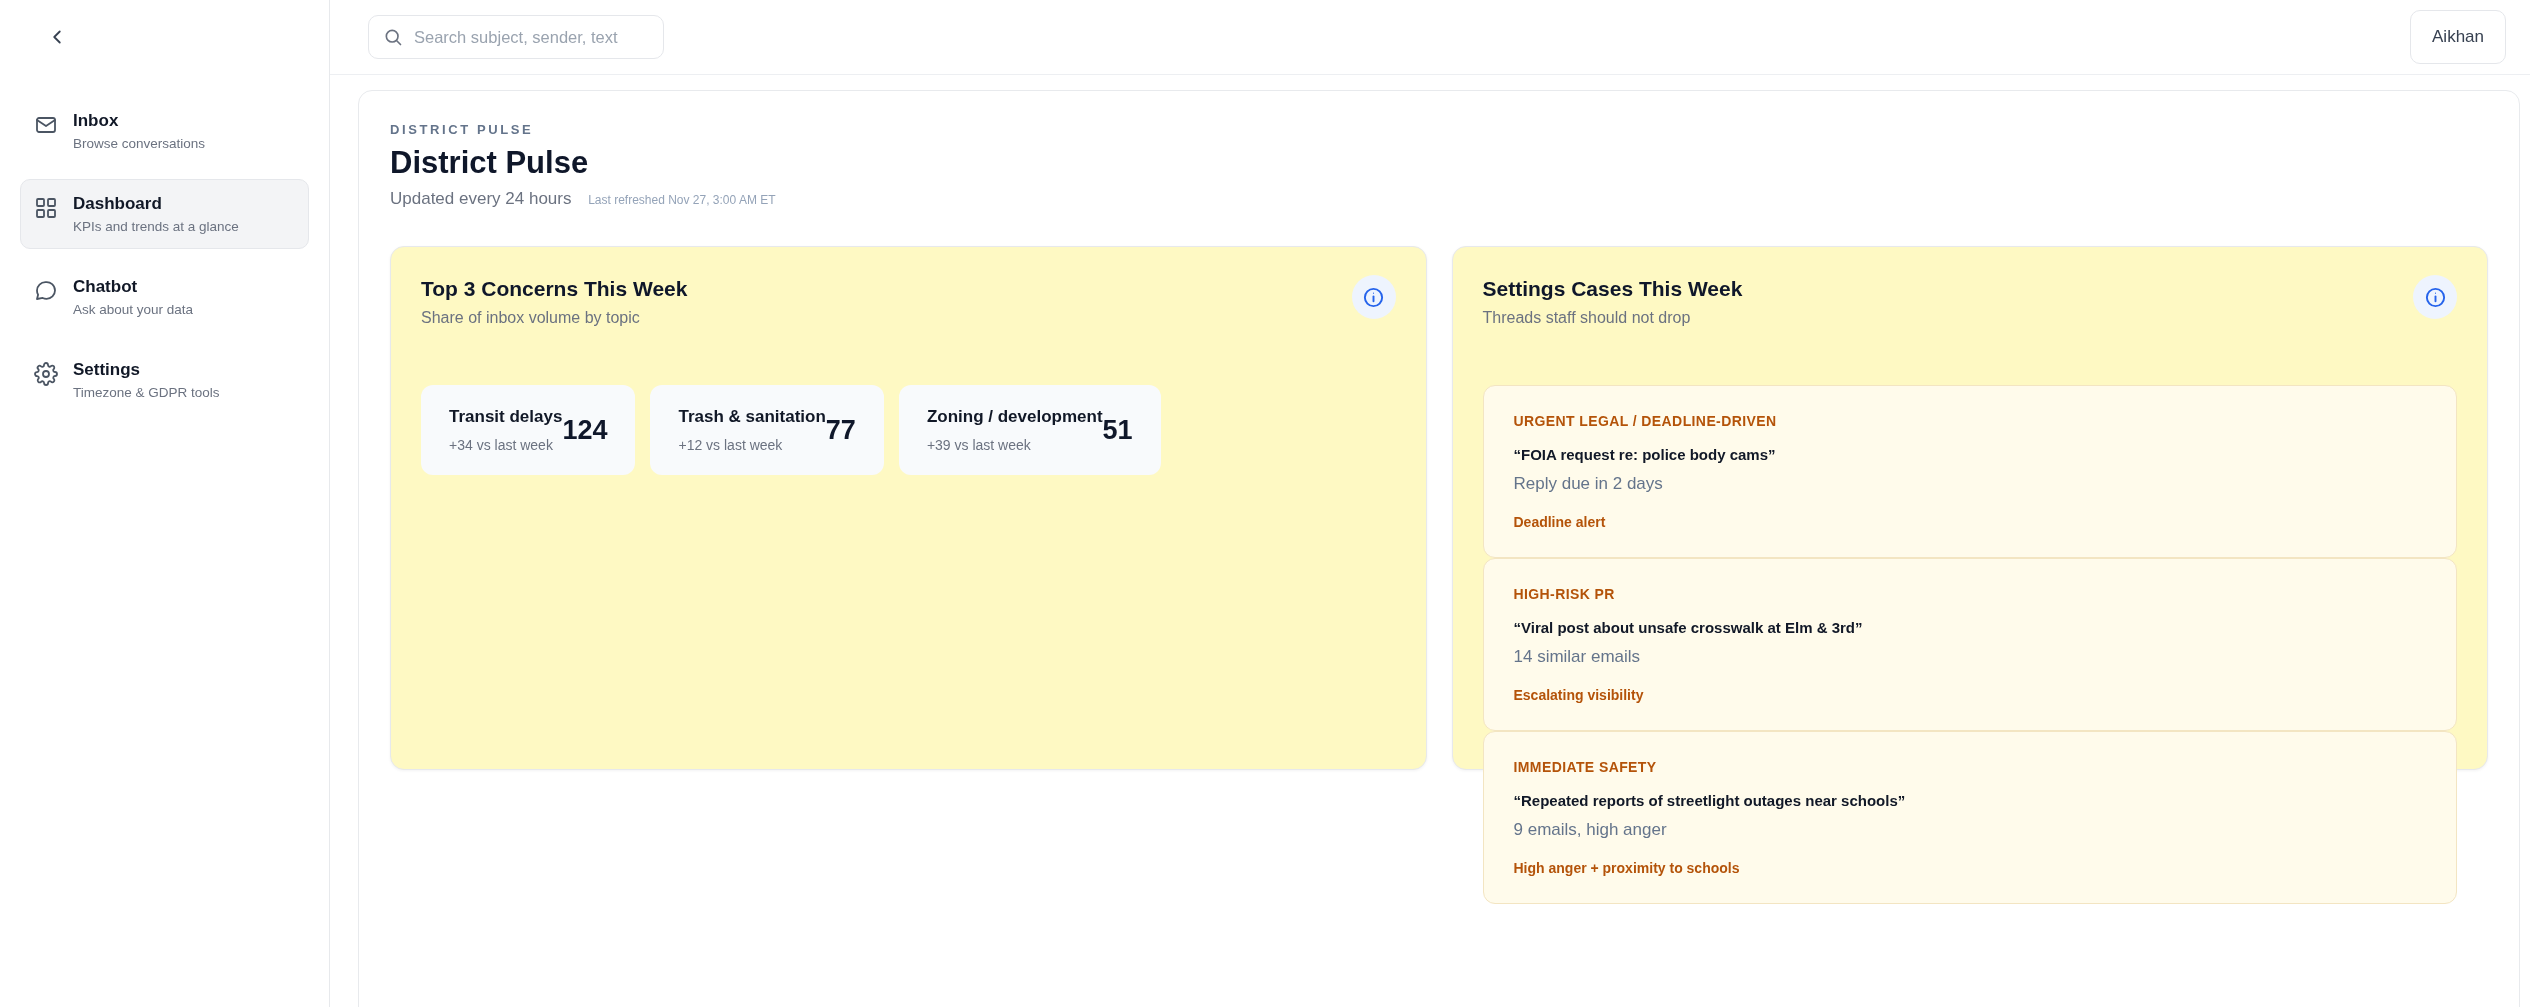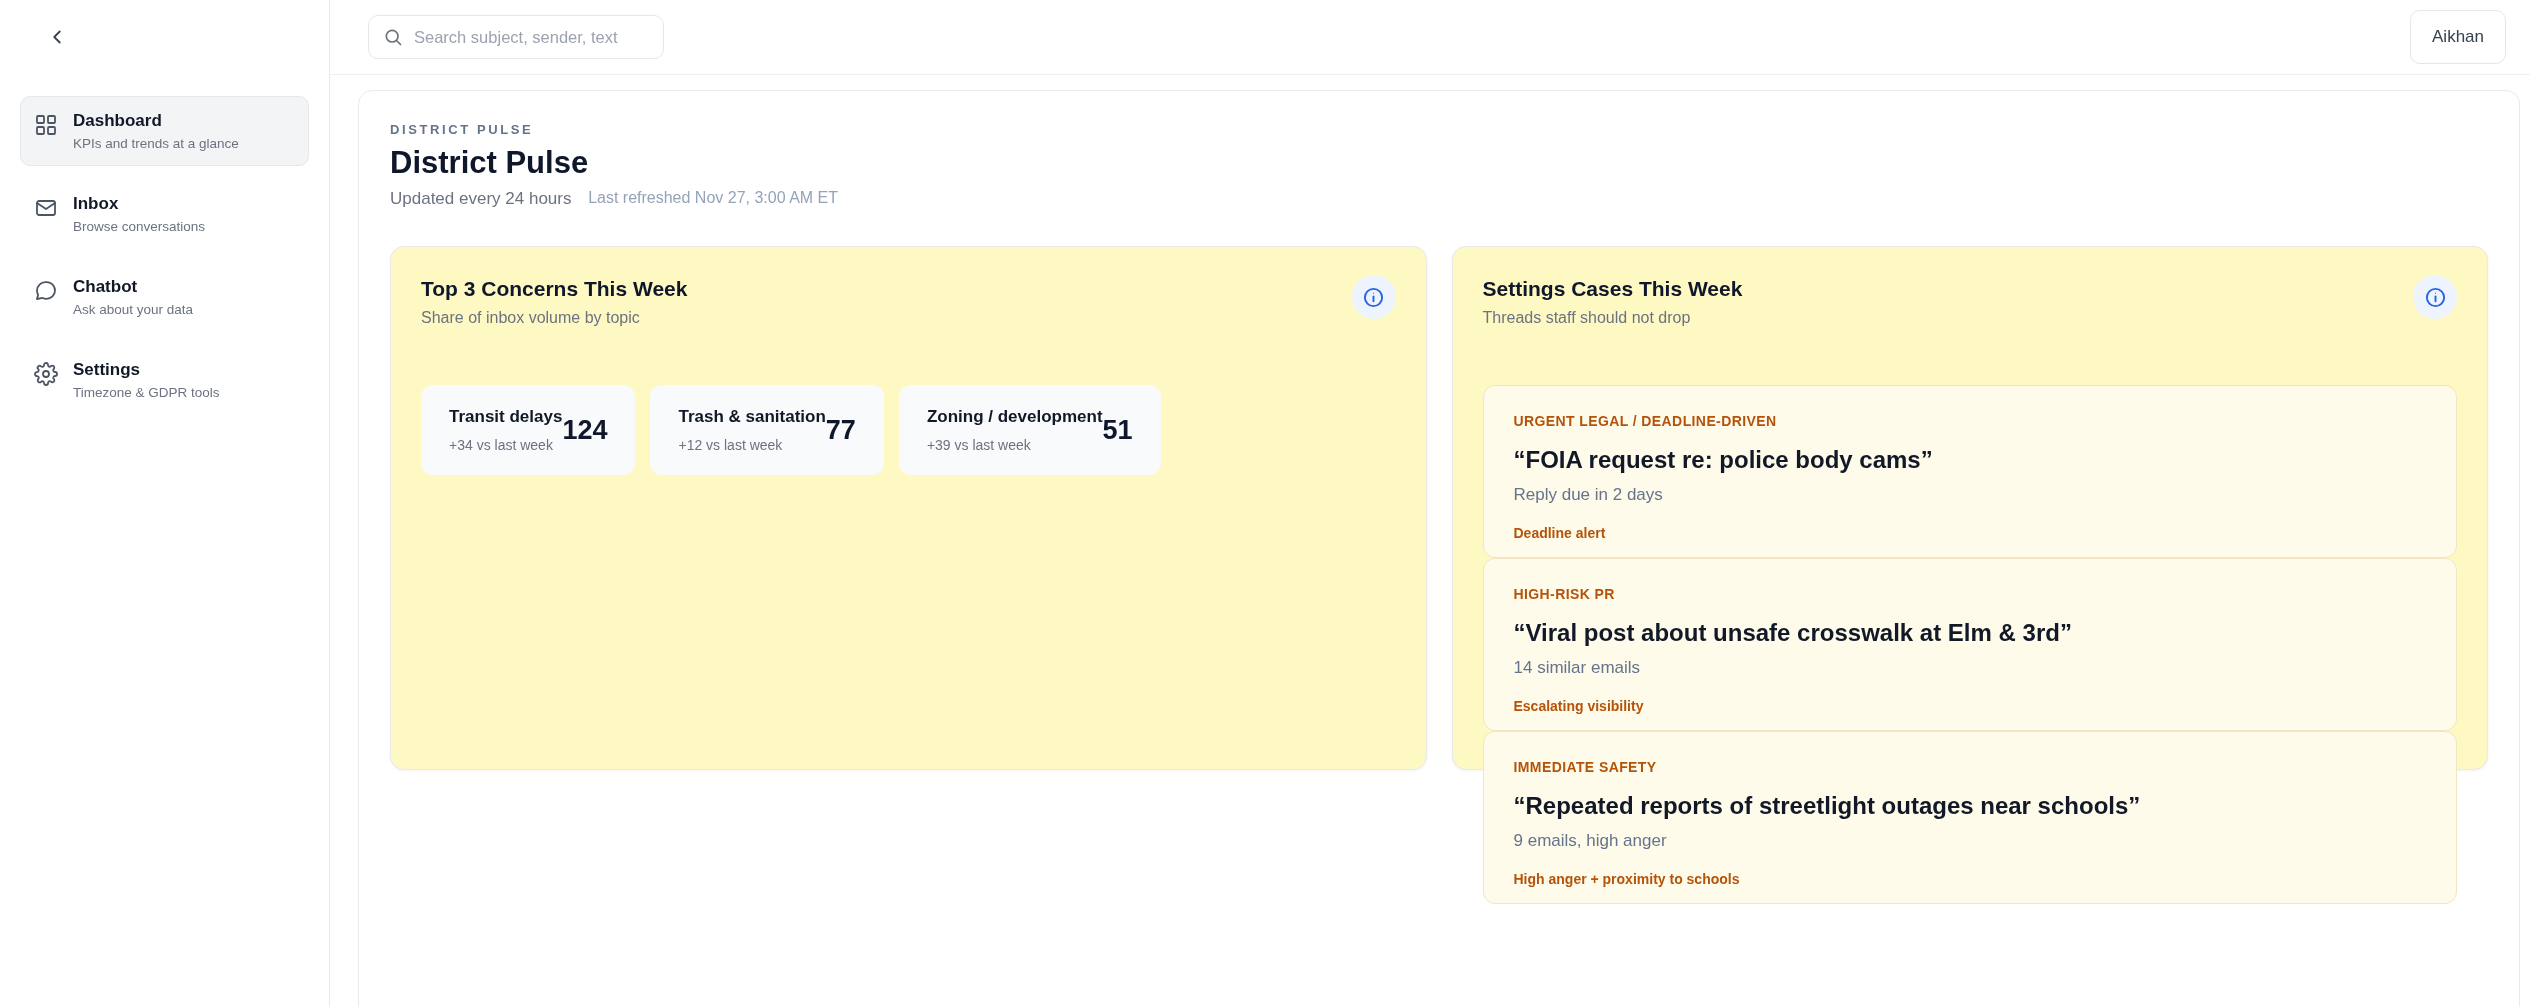--- a/index.html
+++ b/index.html
@@ -73,21 +73,21 @@
     height: 1040px;
     padding: 31px;
   }
   .page-head { display: flex; justify-content: flex-start; align-items: flex-end; }
   .eyebrow {
     font-size: 13px; font-weight: 700; letter-spacing: 2.6px;
     color: #64748b;
   }
   .page-title { font-size: 31px; font-weight: 700; color: #0f172a; margin-top: 8px; }
   .page-sub   { font-size: 17px; color: #6b7280; margin-top: 8px; }
-  .refreshed  { font-size: 16px; color: #94a3b8; padding-bottom: 2px; margin-top: 20px; }
+  .refreshed  { font-size: 12px; color: #94a3b8; padding-bottom: 2px; margin-top: 20px; }
 
   .cards { display: grid; grid-template-columns: 1fr 1fr; gap: 25px; margin-top: 37px; }
   .card {
     border: 1px solid #e7e9ec; border-radius: 14px;
     background: #fef9c3; padding: 30px; height: 524px;
     box-shadow: 0 1px 3px rgba(16,24,40,0.05);
   }
   .card-head { display: flex; justify-content: space-between; align-items: flex-start; }
   .card-title { font-size: 21px; font-weight: 700; color: #0f172a; }
   .card-sub   { font-size: 16px; color: #6b7280; margin-top: 8px; }
@@ -109,62 +109,62 @@
   .row-delta { font-size: 14px; color: #6b7280; margin-top: 10px; }
   .row-count { font-size: 27px; font-weight: 700; color: #0f172a; }
 
   
   .cases { margin-top: 58px; display: flex; flex-direction: column; }
   .case {
     background: #fffbeb; border: 1px solid #f3e5c2; border-radius: 12px;
     padding: 27px 30px; height: 173px;
   }
   .case-cat  { font-size: 14px; font-weight: 700; color: #b45309; letter-spacing: 0.4px; }
-  .case-head { font-size: 24px; font-weight: 700; color: #111827; margin-top: 17px; }
+  .case-head { font-size: 15px; font-weight: 700; color: #111827; margin-top: 17px; }
   .case-meta { font-size: 17px; color: #64748b; margin-top: 11px; }
   .case-tag  { font-size: 14px; font-weight: 600; color: #b45309; margin-top: 20px; }
 </style>
 </head>
 <body>
 
 <aside class="sidebar">
   <button class="collapse-btn">
     <span style="display:inline-flex">
       <svg width="22" height="22" viewBox="0 0 24 24" fill="none" stroke="currentColor" stroke-width="2" stroke-linecap="round" stroke-linejoin="round">
           <polyline points="15 18 9 12 15 6"></polyline>
         </svg>
     </span>
   </button>
 
   <nav class="side-nav">
+    <div class="side-item">
+      <span class="s-icon">
+        <svg width="24" height="24" viewBox="0 0 24 24" fill="none" stroke="currentColor" stroke-width="1.8" stroke-linecap="round" stroke-linejoin="round">
+            <rect x="3" y="5" width="18" height="14" rx="2"></rect>
+            <polyline points="3 7 12 13 21 7"></polyline>
+          </svg>
+      </span>
+      <span>
+        <div class="s-title">Inbox</div>
+        <div class="s-desc">Browse conversations</div>
+      </span>
+    </div>
+
     <div class="side-item active">
       <span class="s-icon">
         <svg width="24" height="24" viewBox="0 0 24 24" fill="none" stroke="currentColor" stroke-width="1.8" stroke-linecap="round" stroke-linejoin="round">
             <rect x="3" y="3" width="7" height="7" rx="1"></rect>
             <rect x="14" y="3" width="7" height="7" rx="1"></rect>
             <rect x="3" y="14" width="7" height="7" rx="1"></rect>
             <rect x="14" y="14" width="7" height="7" rx="1"></rect>
           </svg>
       </span>
       <span>
         <div class="s-title">Dashboard</div>
         <div class="s-desc">KPIs and trends at a glance</div>
-      </span>
-    </div>
-
-    <div class="side-item">
-      <span class="s-icon">
-        <svg width="24" height="24" viewBox="0 0 24 24" fill="none" stroke="currentColor" stroke-width="1.8" stroke-linecap="round" stroke-linejoin="round">
-            <rect x="3" y="5" width="18" height="14" rx="2"></rect>
-            <polyline points="3 7 12 13 21 7"></polyline>
-          </svg>
-      </span>
-      <span>
-        <div class="s-title">Inbox</div>
-        <div class="s-desc">Browse conversations</div>
       </span>
     </div>
 
     <div class="side-item">
       <span class="s-icon">
         <svg width="24" height="24" viewBox="0 0 24 24" fill="none" stroke="currentColor" stroke-width="1.8" stroke-linecap="round" stroke-linejoin="round">
             <path d="M21 11.5a8.38 8.38 0 0 1-8.5 8.3 8.9 8.9 0 0 1-3.8-.85L3 20l1.1-4.2a8.1 8.1 0 0 1-1.1-4.3A8.38 8.38 0 0 1 11.5 3.2 8.38 8.38 0 0 1 21 11.5z"></path>
           </svg>
       </span>
       <span>

